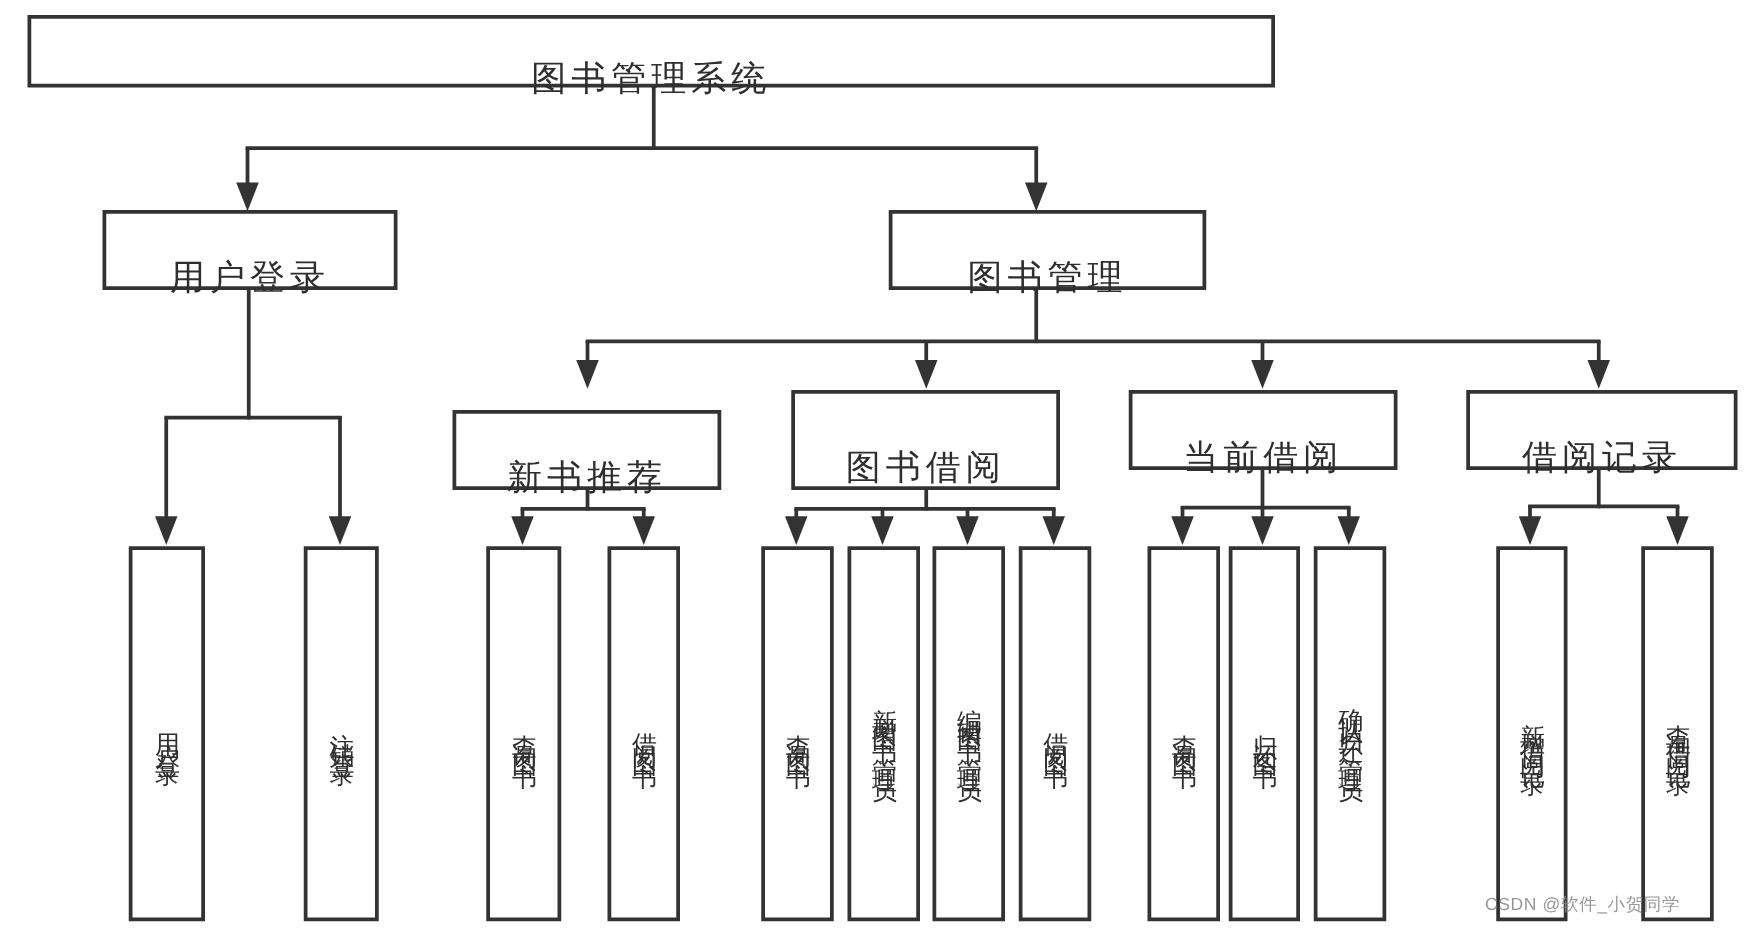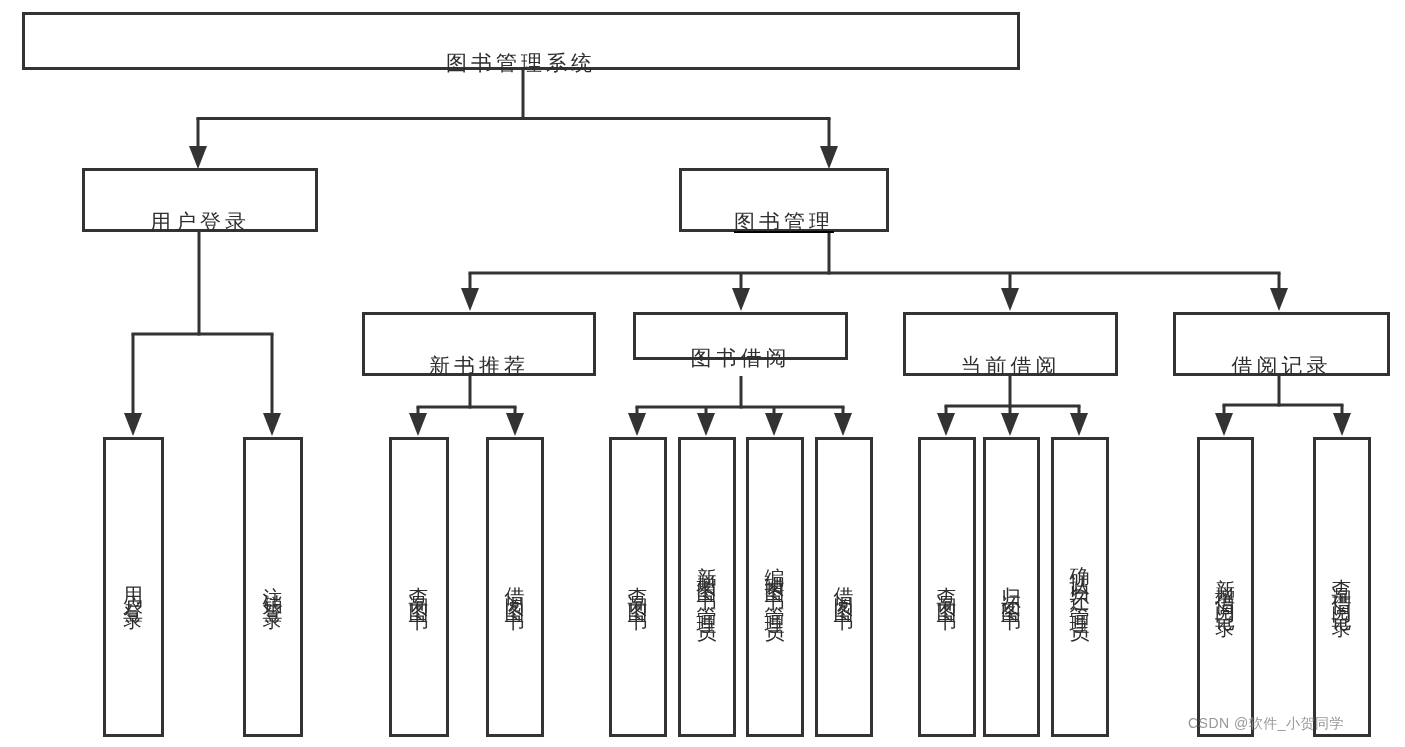--- a/index.html
+++ b/index.html
@@ -38,21 +38,21 @@
     position:absolute;
     box-sizing:border-box;
     border:3px solid var(--line);
     background:var(--background);
     display:flex;
     align-items:center;
     justify-content:center;
   }
   .hlabel{
     color:var(--text);
-    font-size:21px;
+    font-size:28px;
     letter-spacing:4px;
     white-space:nowrap;
     margin-top:44px;
   }
   .leaf{
     top:437px;
     height:300px;
   }
   .vtext{
     writing-mode:vertical-rl;
@@ -156,28 +156,28 @@
     </g>
   </svg>
 
   <div class="box" style="left:22px;top:12px;width:998px;height:58px;">
     <span class="hlabel">图书管理系统</span>
   </div>
 
   <div class="box" style="left:82px;top:168px;width:236px;height:64px;">
     <span class="hlabel">用户登录</span>
   </div>
-  <div class="box" style="left:679px;top:168px;width:210px;height:64px;text-decoration:underline;">
+  <div class="box" style="left:711px;top:168px;width:254px;height:64px;">
     <span class="hlabel">图书管理</span>
   </div>
 
-  <div class="box" style="left:362px;top:312px;width:234px;height:64px;">
+  <div class="box" style="left:362px;top:328px;width:215px;height:64px;">
     <span class="hlabel">新书推荐</span>
   </div>
-  <div class="box" style="left:633px;top:312px;width:215px;height:48px;">
+  <div class="box" style="left:633px;top:312px;width:215px;height:80px;">
     <span class="hlabel">图书借阅</span>
   </div>
   <div class="box" style="left:903px;top:312px;width:215px;height:64px;align-items:center;">
     <span class="hlabel">当前借阅</span>
   </div>
   <div class="box" style="left:1173px;top:312px;width:217px;height:64px;">
     <span class="hlabel">借阅记录</span>
   </div>
 
   <div class="box leaf" style="left:103px;width:61px;">

